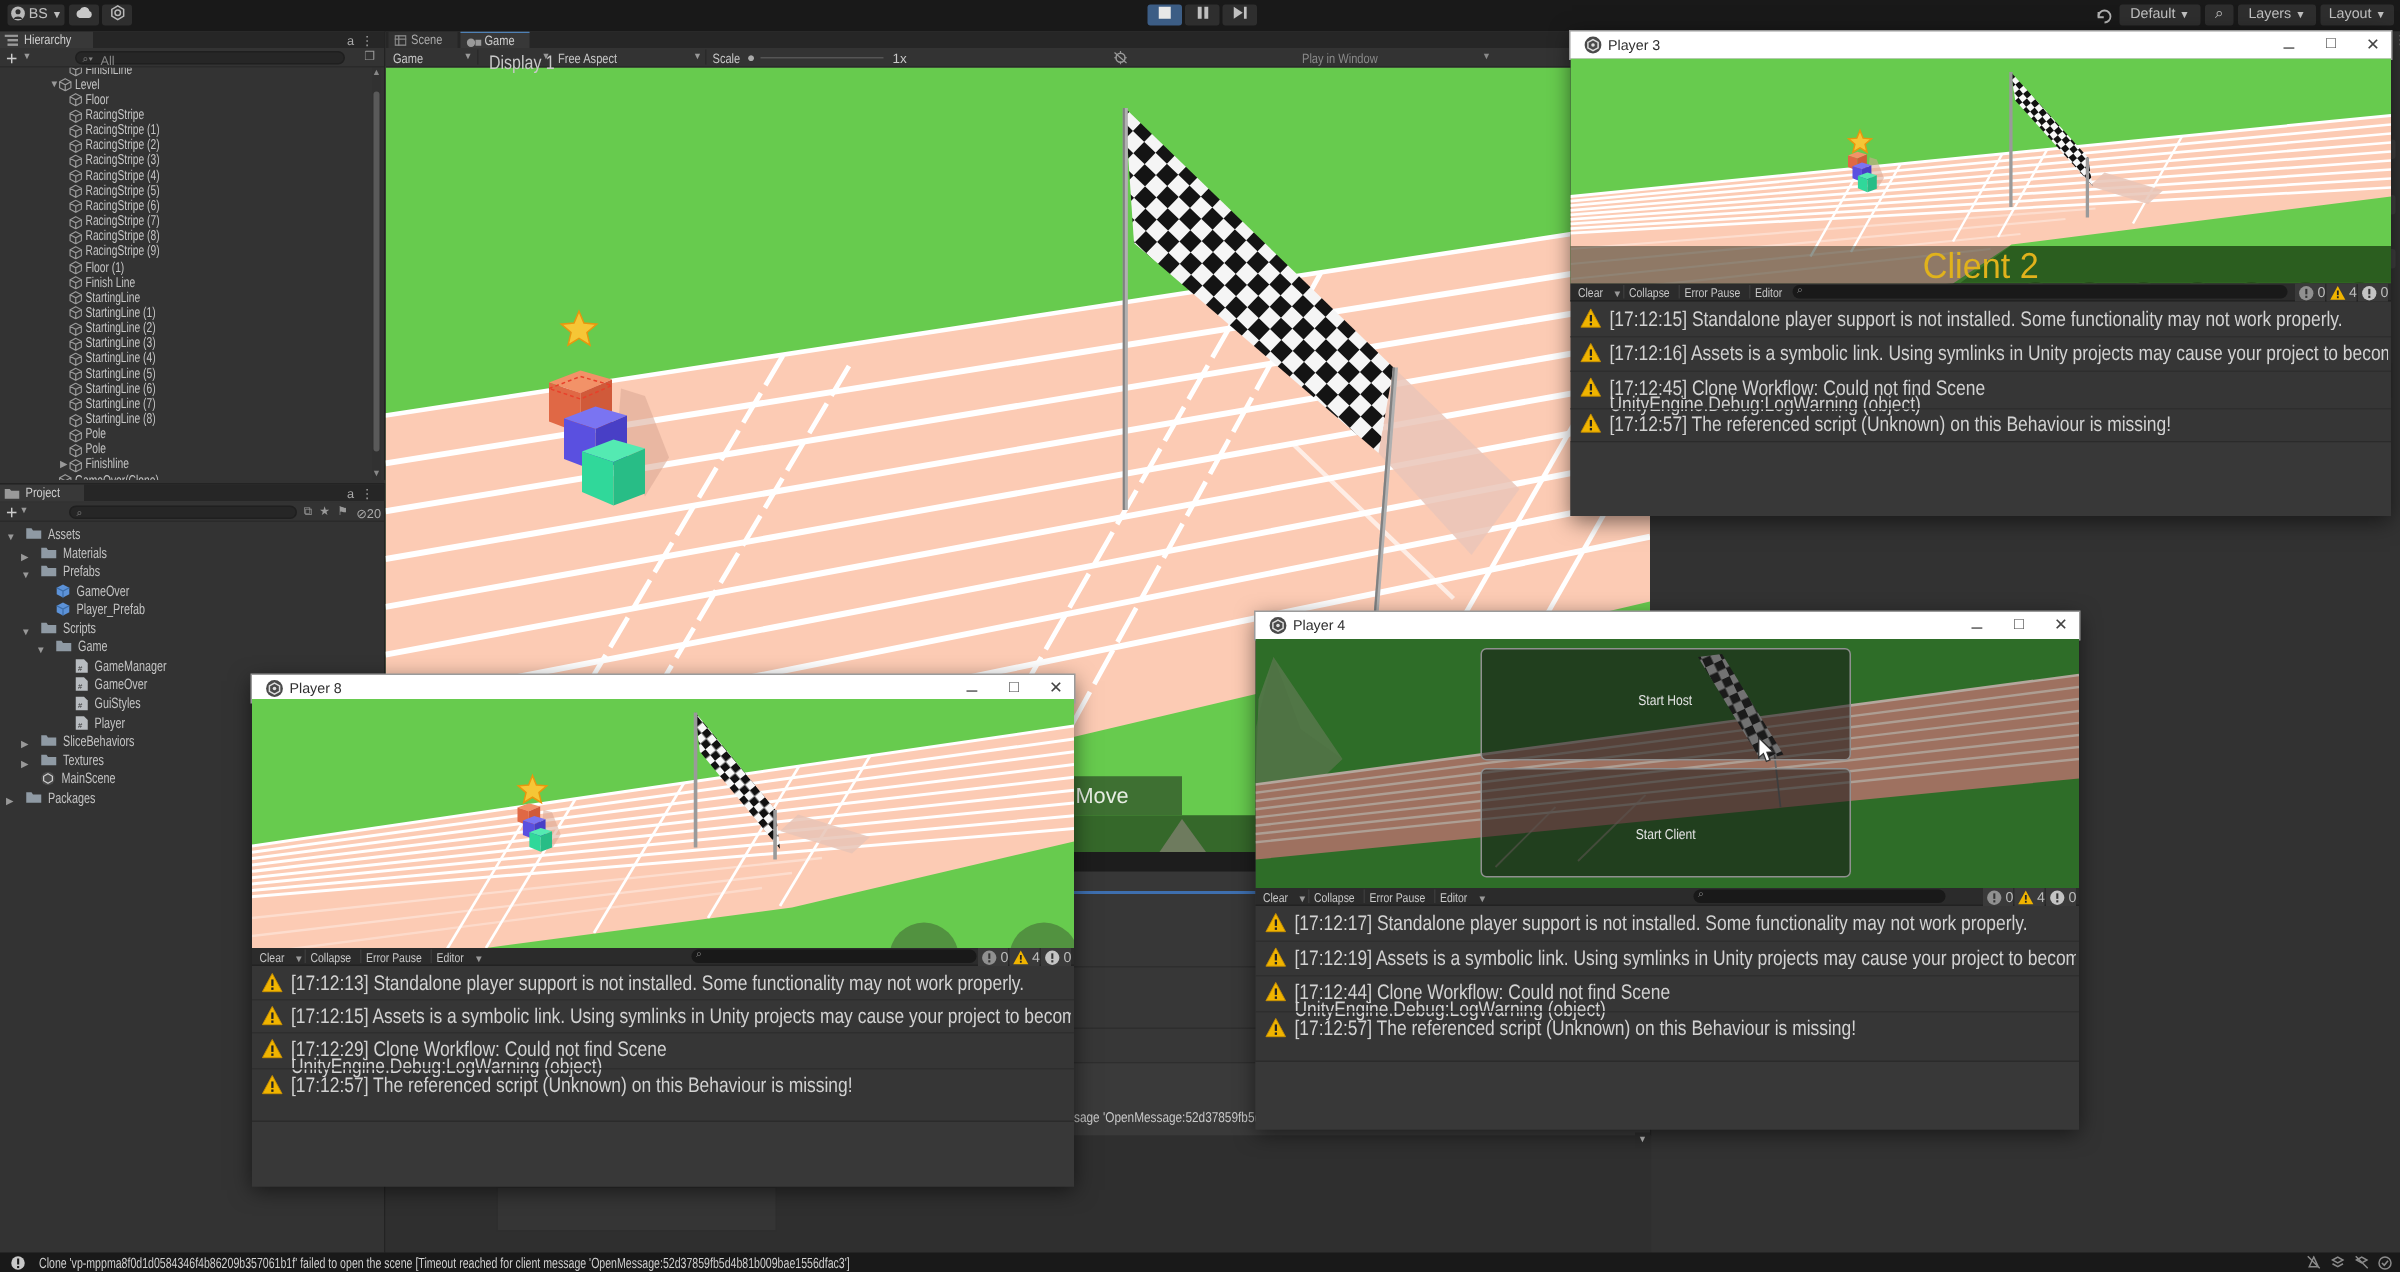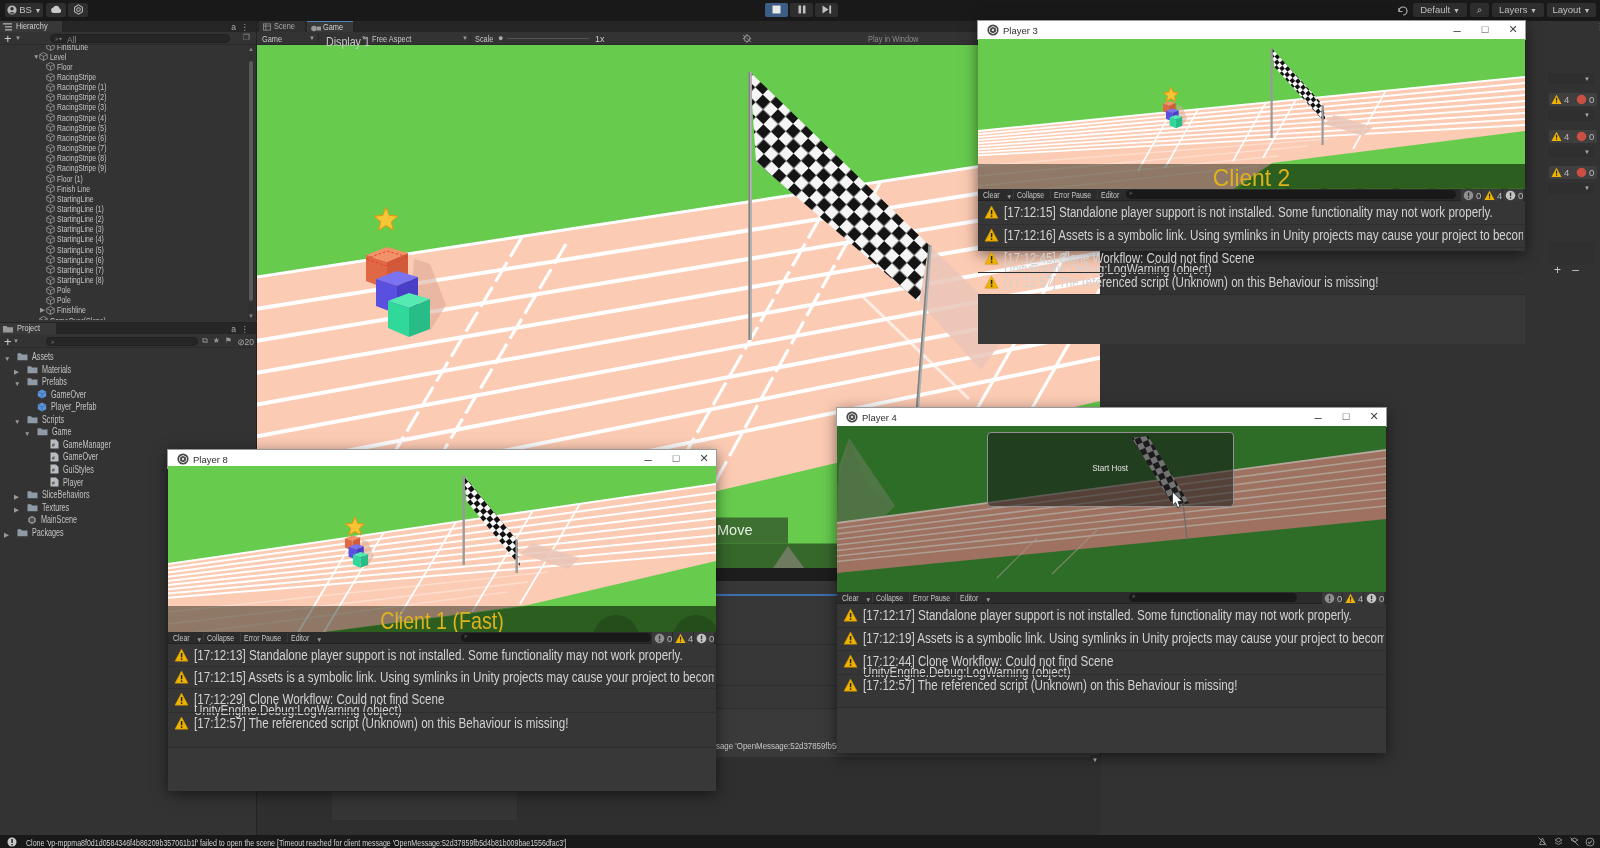--- a/index.html
+++ b/index.html
@@ -479,24 +479,20 @@
   <polygon points="21,19 42,10 42,40 21,46" fill="#d05a3a"></polygon>
   <polygon points="10,36 31,28 52,34 31,43" fill="#7a74f2"></polygon>
   <polygon points="10,36 31,43 31,71 10,63" fill="#5a50e0"></polygon>
   <polygon points="31,43 52,34 52,64 31,71" fill="#483fc6"></polygon>
   <polygon points="22,58 43,50 64,56 43,65" fill="#54eab2"></polygon>
   <polygon points="22,58 43,65 43,94 22,85" fill="#30d89a"></polygon>
   <polygon points="43,65 64,56 64,86 43,94" fill="#28bd86"></polygon>
 </g>
         <polygon points="187.0,51.0 189.6,57.4 196.5,57.9 191.3,62.4 192.9,69.1 187.0,65.5 181.1,69.1 182.7,62.4 177.5,57.9 184.4,57.4" fill="#f6c636" stroke="#e8960e" stroke-width="1"></polygon>
       </svg>
-<div class="banner" style="left:0;top:156px;width:548px;height:25.5px">
-        <div class="abs" style="left:0;top:0;width:548px;height:26px;background:rgba(18,58,12,0.42);clip-path:polygon(362px 0,548px 0,548px 26px,158px 26px)"></div>
-        <div class="bannertxt" style="top:0.5px">Client 1 (Fast)</div>
-      </div>
 <div class="abs ctb" style="left:0px;top:182px;width:548px">
         <span class="ctbi" style="left:5px"><span class="cx8">Clear</span></span>
         <span class="ctbi" style="left:28px;color:#999;font-size:6.5px;top:2.5px">▼</span>
         <span class="ctbsep" style="left:35px"></span>
         <span class="ctbi" style="left:39px"><span class="cx8">Collapse</span></span>
         <span class="ctbsep" style="left:72px"></span>
         <span class="ctbi" style="left:76px"><span class="cx8">Error Pause</span></span>
         <span class="ctbsep" style="left:119px"></span>
         <span class="ctbi" style="left:123px"><span class="cx8">Editor</span></span>
         <span class="ctbi" style="left:148px;color:#999;font-size:6.5px;top:2.5px">▼</span>
@@ -555,21 +551,21 @@
 <div class="rowsep" style="left:0;top:262px;width:548px"></div>
 <svg class="abs" style="left:6px;top:266px" width="15" height="15" viewBox="0 0 16 16">
         <path d="M8 1 L15 14 L1 14 Z" fill="#f0b400" stroke="#c89000" stroke-width="0.6"></path>
         <rect x="7.3" y="5.3" width="1.6" height="4.6" fill="#222"></rect>
         <rect x="7.3" y="11" width="1.6" height="1.7" fill="#222"></rect>
       </svg>
       <div class="abs crowt" style="left:26px;top:265px;width:520px"><span class="cx">[17:12:57] The referenced script (Unknown) on this Behaviour is missing!</span></div>
 <div class="rowsep" style="left:0;top:297px;width:548px;background:#2b2b2b"></div>
 <div class="abs" style="left:0;top:298px;width:548px;height:43px;background:#383838"></div>
 </div>
-<div class="win" style="left:978px;top:21px;width:547px;height:230px">
+<div class="win" style="left:1047px;top:21px;width:547px;height:323px">
 <div class="abs tbar" style="left:0px;top:0px;width:547px">
 <svg width="12" height="12" viewBox="0 0 12 12" style="position:absolute;left:9px;top:3px">
           <circle cx="6" cy="6" r="5.6" fill="#4a4a4a"></circle>
           <path d="M6 2.4 L9.4 4.3 L9.4 7.9 L6 9.8 L2.6 7.9 L2.6 4.3 Z" fill="none" stroke="#ddd" stroke-width="1"></path>
           <circle cx="6" cy="6" r="1.2" fill="#ddd"></circle>
         </svg>
 <span class="tbtxt">Player 3</span>
 <span class="wbtn" style="left:469px">–</span>
 <span class="wbtn" style="left:497px;font-size:11px">□</span>
 <span class="wbtn" style="left:525px;font-size:11px">✕</span>
@@ -729,20 +725,23 @@
         <line x1="0" y1="130.0" x2="549" y2="72.0" stroke="#b0a49a" stroke-width="1.6" opacity="0.9"></line>
         <line x1="0" y1="135.5" x2="549" y2="80.0" stroke="#b0a49a" stroke-width="1.6" opacity="0.9"></line>
         <line x1="200" y1="112" x2="160" y2="152" stroke="#a8998f" stroke-width="1.2" opacity="0.6"></line>
         <line x1="260" y1="104" x2="215" y2="148" stroke="#a8998f" stroke-width="1.2" opacity="0.6"></line>
         <polygon points="295,12 311,10 352,77 337,81" fill="url(#chk3)"></polygon>
         <line x1="346" y1="77" x2="350" y2="112" stroke="#6a6a6a" stroke-width="1.2"></line>
       </svg>
 <div class="abs" style="left:150px;top:24px;width:247px;height:75px;background:rgba(22,22,22,0.52);border:1px solid #909090;border-radius:4px">
 <div style="position:absolute;width:100%;top:29px;text-align:center;color:#e2e2e2;font-size:9.5px"><span class="cxc">Start Host</span></div>
       </div>
+<div class="abs" style="left:150px;top:104px;width:247px;height:73px;background:rgba(22,22,22,0.52);border:1px solid #909090;border-radius:4px">
+<div style="position:absolute;width:100%;top:38px;text-align:center;color:#e2e2e2;font-size:9.5px"><span class="cxc">Start Client</span></div>
+      </div>
 <svg class="abs" style="left:334px;top:83px" width="12" height="18" viewBox="0 0 12 18">
         <path d="M1.5 0.8 L1.5 14.2 L4.6 11.4 L6.6 16.6 L9 15.6 L7 10.5 L11 10.2 Z" fill="#fff" stroke="#333" stroke-width="0.9"></path>
       </svg>
 <div class="abs ctb" style="left:0px;top:184px;width:549px">
         <span class="ctbi" style="left:5px"><span class="cx8">Clear</span></span>
         <span class="ctbi" style="left:28px;color:#999;font-size:6.5px;top:2.5px">▼</span>
         <span class="ctbsep" style="left:35px"></span>
         <span class="ctbi" style="left:39px"><span class="cx8">Collapse</span></span>
         <span class="ctbsep" style="left:72px"></span>
         <span class="ctbi" style="left:76px"><span class="cx8">Error Pause</span></span>

